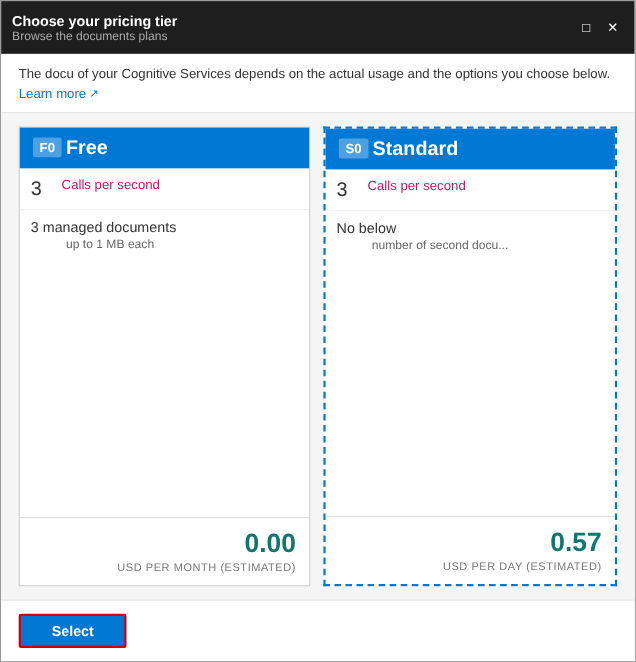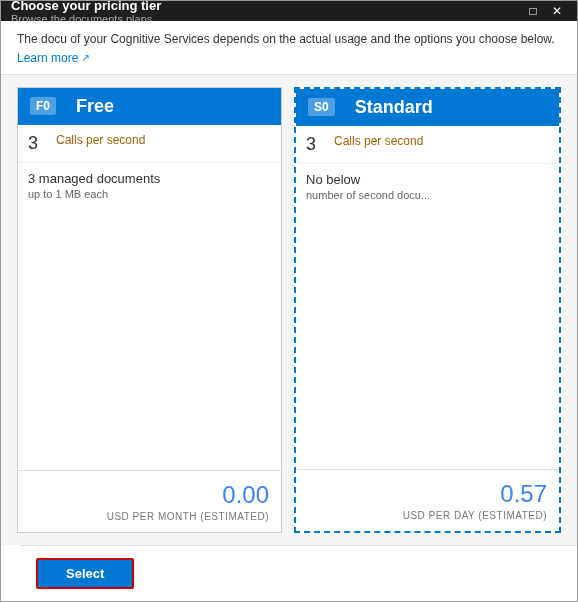--- a/index.html
+++ b/index.html
@@ -14,21 +14,21 @@
     }
 
     
     .title-bar {
       background: #1e1e1e;
       color: #fff;
       display: flex;
       align-items: center;
       justify-content: space-between;
       padding: 6px 10px;
-      height: 20px;
+      height: 48px;
       flex-shrink: 0;
     }
     .title-bar-left {
       display: flex;
       align-items: center;
       gap: 8px;
     }
     .title-bar-title {
       font-size: 13px;
       font-weight: 600;
@@ -101,21 +101,21 @@
       border: 2px dashed #0078d4;
     }
 
     
     .plan-header {
       background: #0078d4;
       color: #fff;
       padding: 8px 12px;
       display: flex;
       align-items: center;
-      gap: 20px;
+      gap: 4px;
     }
     .plan-tier-badge {
       background: rgba(255,255,255,0.3);
       color: #fff;
       font-size: 12px;
       font-weight: 700;
       padding: 2px 6px;
       border-radius: 2px;
     }
     .plan-name {
@@ -133,67 +133,67 @@
       gap: 8px;
     }
     .plan-row-number {
       font-size: 18px;
       font-weight: 300;
       color: #333;
       min-width: 20px;
     }
     .plan-row-label {
       font-size: 12px;
-      color: #a16207;
+      color: #be185d;
     }
 
     
     .plan-content {
       flex: 1;
       padding: 8px 10px;
     }
     .plan-content-main {
       font-size: 13px;
       color: #333;
       font-weight: 400;
     }
     .plan-content-sub {
       font-size: 11px;
       color: #666;
       margin-top: 2px;
+      margin-left: 32px;
     }
 
     
     .plan-price {
       padding: 10px 12px;
       text-align: right;
       border-top: 1px solid #e0e0e0;
     }
     .plan-price-value {
       font-size: 24px;
-      font-weight: 400;
-      color: #3b82f6;
+      font-weight: 700;
+      color: #0f766e;
     }
     .plan-price-unit {
       font-size: 10px;
       color: #777;
       text-transform: uppercase;
       letter-spacing: 0.5px;
       margin-top: 2px;
     }
 
     
     .dialog-footer {
       background: #fff;
       padding: 12px 16px;
       display: flex;
       align-items: flex-end;
       border-top: 1px solid #e0e0e0;
       flex-shrink: 0;
-      margin-left: 19px;
     }
     .select-button {
       background: #0078d4;
       color: #fff;
       border: 2px solid #cc0000;
       padding: 6px 28px;
       font-size: 13px;
       font-weight: 600;
       cursor: pointer;
       border-radius: 2px;

